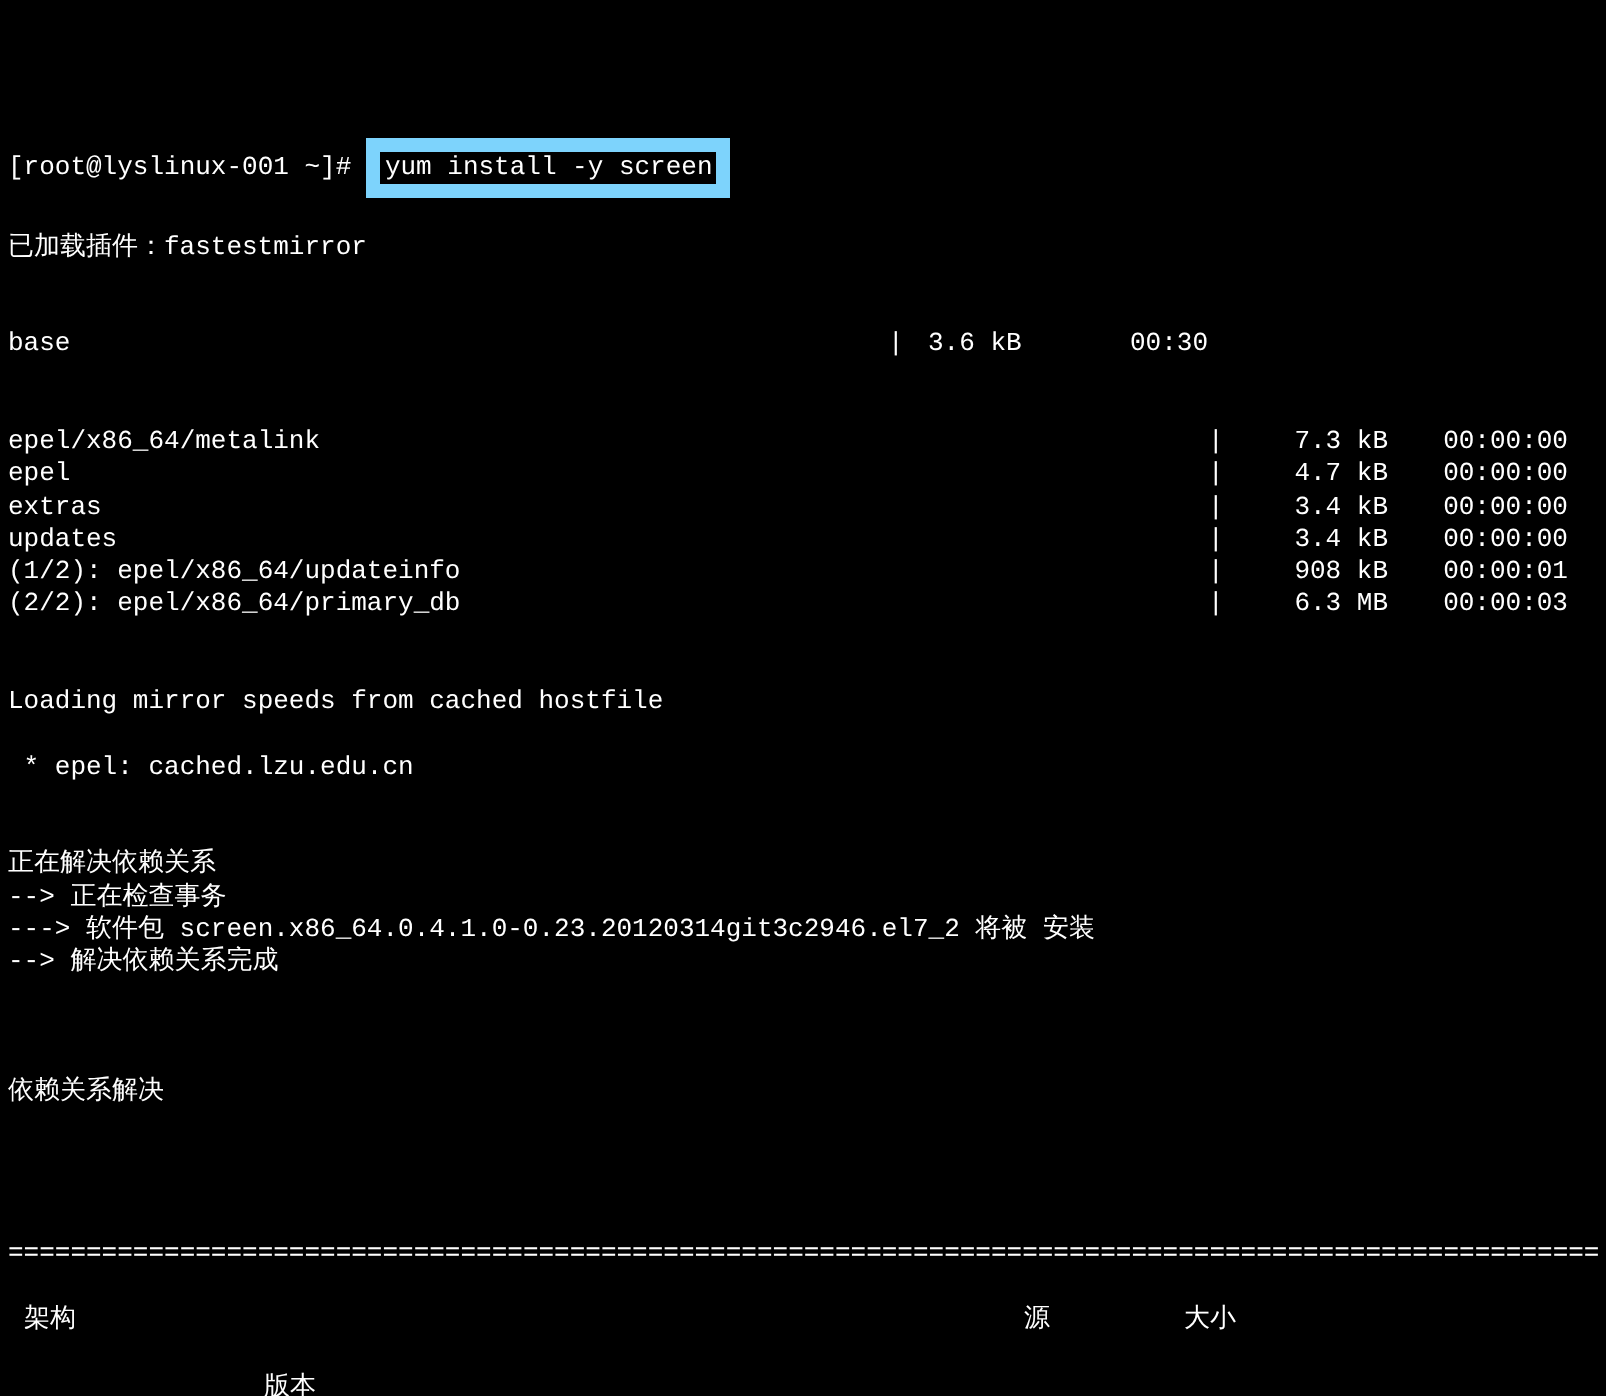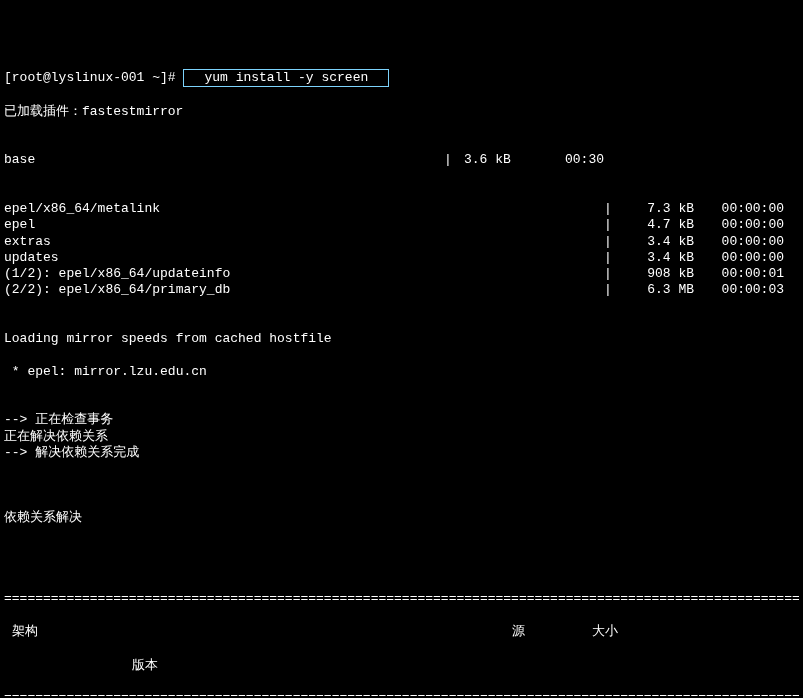--- a/index.html
+++ b/index.html
@@ -10,22 +10,22 @@
     font-family: "Courier New", monospace;
     font-size: 13px;
     line-height: 1.25;
     white-space: pre;
     width: 803px;
     box-sizing: border-box;
     overflow: hidden;
   }
   .line { display: block; }
   .highlight-box {
-    border: 1px solid #7dd3fc;
-    padding: 0 20px;
+    border: 7px solid #7dd3fc;
+    padding: 0 2px;
     display: inline-block;
   }
   .divrow {
     letter-spacing: 0;
     overflow: hidden;
     display: block;
     width: 100%;
   }
   .row { display: flex; }
   .c1 { width: 140px; }
@@ -44,23 +44,23 @@
 
 
 <span class="line"><span>[root@lyslinux-001 ~]# </span><span class="highlight-box"><span>yum install -y screen</span></span></span>
 <span class="line">已加载插件：fastestmirror</span>
 
 <span class="row"><span class="r1">base</span><span class="r2">|</span><span class="r3">3.6 kB</span><span style="width:70px;text-align:right">00:30</span></span>
 
 <div id="repos-right"><span class="row"><span style="width:600px">epel/x86_64/metalink</span><span style="width:20px">|</span><span style="width:70px;text-align:right">7.3 kB</span><span style="width:90px;text-align:right">00:00:00</span></span><span class="row"><span style="width:600px">epel</span><span style="width:20px">|</span><span style="width:70px;text-align:right">4.7 kB</span><span style="width:90px;text-align:right">00:00:00</span></span><span class="row"><span style="width:600px">extras</span><span style="width:20px">|</span><span style="width:70px;text-align:right">3.4 kB</span><span style="width:90px;text-align:right">00:00:00</span></span><span class="row"><span style="width:600px">updates</span><span style="width:20px">|</span><span style="width:70px;text-align:right">3.4 kB</span><span style="width:90px;text-align:right">00:00:00</span></span><span class="row"><span style="width:600px">(1/2): epel/x86_64/updateinfo</span><span style="width:20px">|</span><span style="width:70px;text-align:right">908 kB</span><span style="width:90px;text-align:right">00:00:01</span></span><span class="row"><span style="width:600px">(2/2): epel/x86_64/primary_db</span><span style="width:20px">|</span><span style="width:70px;text-align:right">6.3 MB</span><span style="width:90px;text-align:right">00:00:03</span></span></div>
 
 <span class="line">Loading mirror speeds from cached hostfile</span>
-<span class="line"> * epel: mirror.lzu.edu.cn</span>
+<span class="line"> * epel: cached.lzu.edu.cn</span>
 
-<div id="dep-lines"><span class="line">--&gt; 正在检查事务</span><span class="line">正在解决依赖关系</span><span class="line">--&gt; 解决依赖关系完成</span></div>
+<div id="dep-lines"><span class="line">正在解决依赖关系</span><span class="line">--&gt; 正在检查事务</span><span class="line">---&gt; 软件包 screen.x86_64.0.4.1.0-0.23.20120314git3c2946.el7_2 将被 安装</span><span class="line">--&gt; 解决依赖关系完成</span></div>
 <span class="line"> </span>
 <span class="line">依赖关系解决</span>
 <span class="line"> </span>
 
 <span class="divrow">=========================================================================================================</span>
 <span class="row ind"><span class="c2">架构</span><span class="c3">版本</span><span class="c4">源</span><span class="c5">大小</span></span>
 <span class="divrow">=========================================================================================================</span>
 
 
 

